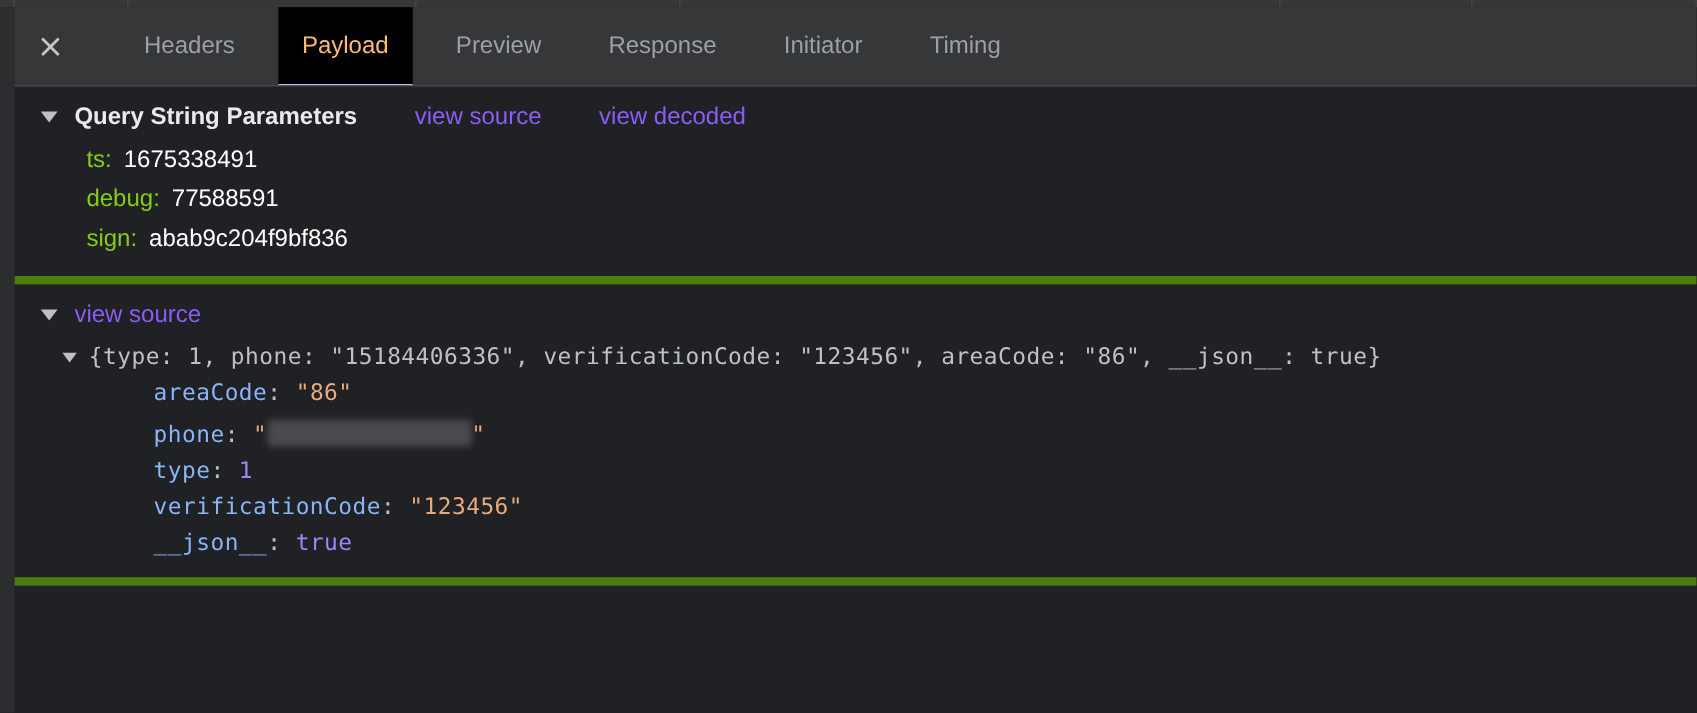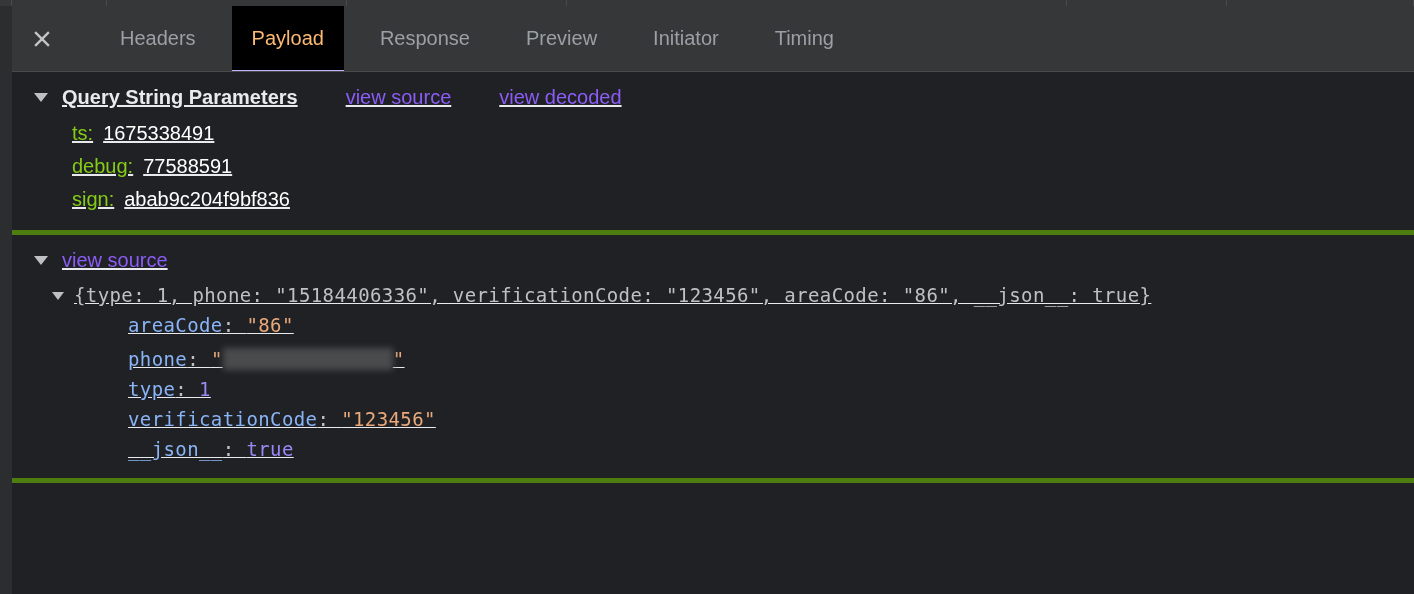--- a/index.html
+++ b/index.html
@@ -62,22 +62,21 @@
     color: #fdba74;
     border-bottom: 1px solid #c4b5fd;
   }
   .content {
     flex:1;
     overflow:auto;
     font-size: 20px;
   }
   .section {
     padding: 10px 0 14px 0;
-    border-bottom: 5px solid #4d7c0f;
-    text-decoration: underline;
+    border-bottom: 7px solid #4d7c0f;
   }
   .section-header {
     display:flex;
     align-items:center;
     padding: 4px 0 8px 22px;
     font-weight:600;
     color:#e8eaed;
   }
   .disclosure {
     width: 0; height: 0;
@@ -147,22 +146,22 @@
   <div class="main">
     <div class="tabbar">
       <div class="close-btn">
         <svg viewBox="0 0 16 16" stroke="currentColor" stroke-width="1.8" fill="none">
           <line x1="2.5" y1="2.5" x2="13.5" y2="13.5"></line>
           <line x1="13.5" y1="2.5" x2="2.5" y2="13.5"></line>
         </svg>
       </div>
       <div class="tab">Headers</div>
       <div class="tab active">Payload</div>
+      <div class="tab">Preview</div>
       <div class="tab">Response</div>
-      <div class="tab">Preview</div>
       <div class="tab">Initiator</div>
       <div class="tab">Timing</div>
     </div>
 
     <div class="content">
       <div class="section">
         <div class="section-header">
           <div class="disclosure"></div>
           <span class="section-title">Query String Parameters</span>
           <span class="link-btn">view source</span>

